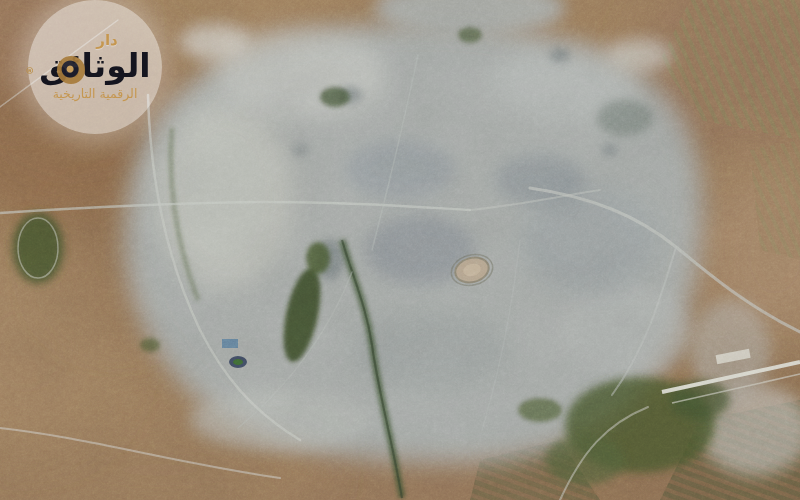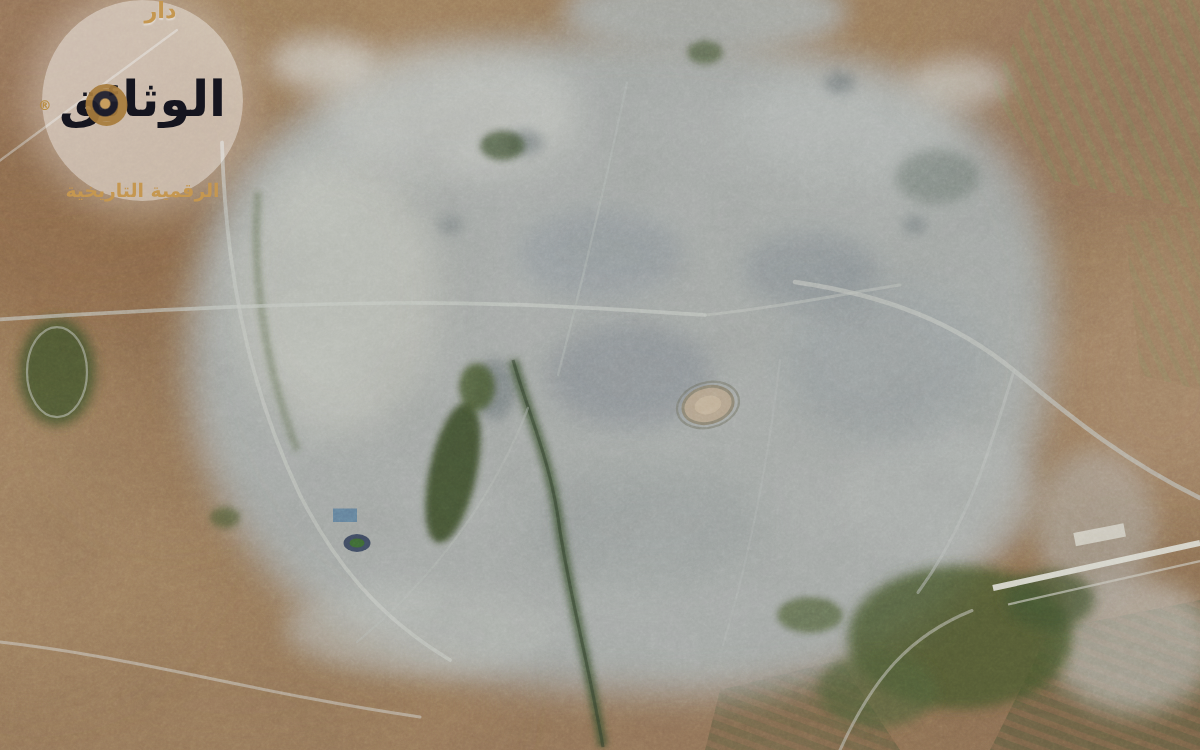--- a/index.html
+++ b/index.html
@@ -8,21 +8,21 @@
     font-family:"DejaVu Sans",sans-serif;
   }
   .stage svg{position:absolute;left:0;top:0;display:block;}
 
   
   .logo-badge{
     position:absolute;left:28px;top:0px;width:134px;height:134px;
     border-radius:50%;
     background:rgba(255,255,255,.52);
     box-shadow:0 0 22px 10px rgba(255,255,255,.28);
-    display:flex;flex-direction:column;align-items:center;justify-content:space-between;
+    display:flex;flex-direction:column;align-items:center;justify-content:center;
     text-align:center;z-index:5;
   }
   .logo-dar{
     color:#c59750;font-weight:bold;font-size:15px;line-height:1;
     transform:translateX(12px);margin-bottom:1px;
     text-shadow:0 1px 1px rgba(255,255,255,.4);
   }
   .logo-main{
     position:relative;color:#15151f;font-weight:bold;font-size:33px;line-height:1.05;
     direction:rtl;
@@ -30,21 +30,21 @@
   .logo-reg{
     position:absolute;left:-14px;bottom:8px;color:#b98d44;font-size:9px;font-weight:bold;
   }
   .logo-ring{
     position:absolute;left:57px;top:56px;width:28px;height:28px;border-radius:50%;
     box-sizing:border-box;border:3px solid #a87c3c;
     background:radial-gradient(circle at 46% 46%, #c89c58 0 3px, #1d1d2b 4px 8px, #a87c3c 9px);
     opacity:.92;z-index:6;
   }
   .logo-sub{
-    color:#c59750;font-weight:bold;font-size:12.5px;line-height:1;margin-top:4px;
+    color:#c59750;font-weight:normal;font-size:12.5px;line-height:1;margin-top:4px;
     direction:rtl;letter-spacing:.3px;
   }
 
   
   .watermark{
     position:absolute;top:445px;right:23px;z-index:5;
     font-family:"Liberation Sans",sans-serif;font-weight:bold;font-size:15px;
     color:rgba(255,255,255,.42);letter-spacing:3px;
     text-shadow:0 0 2px rgba(90,90,90,.35);
   }

